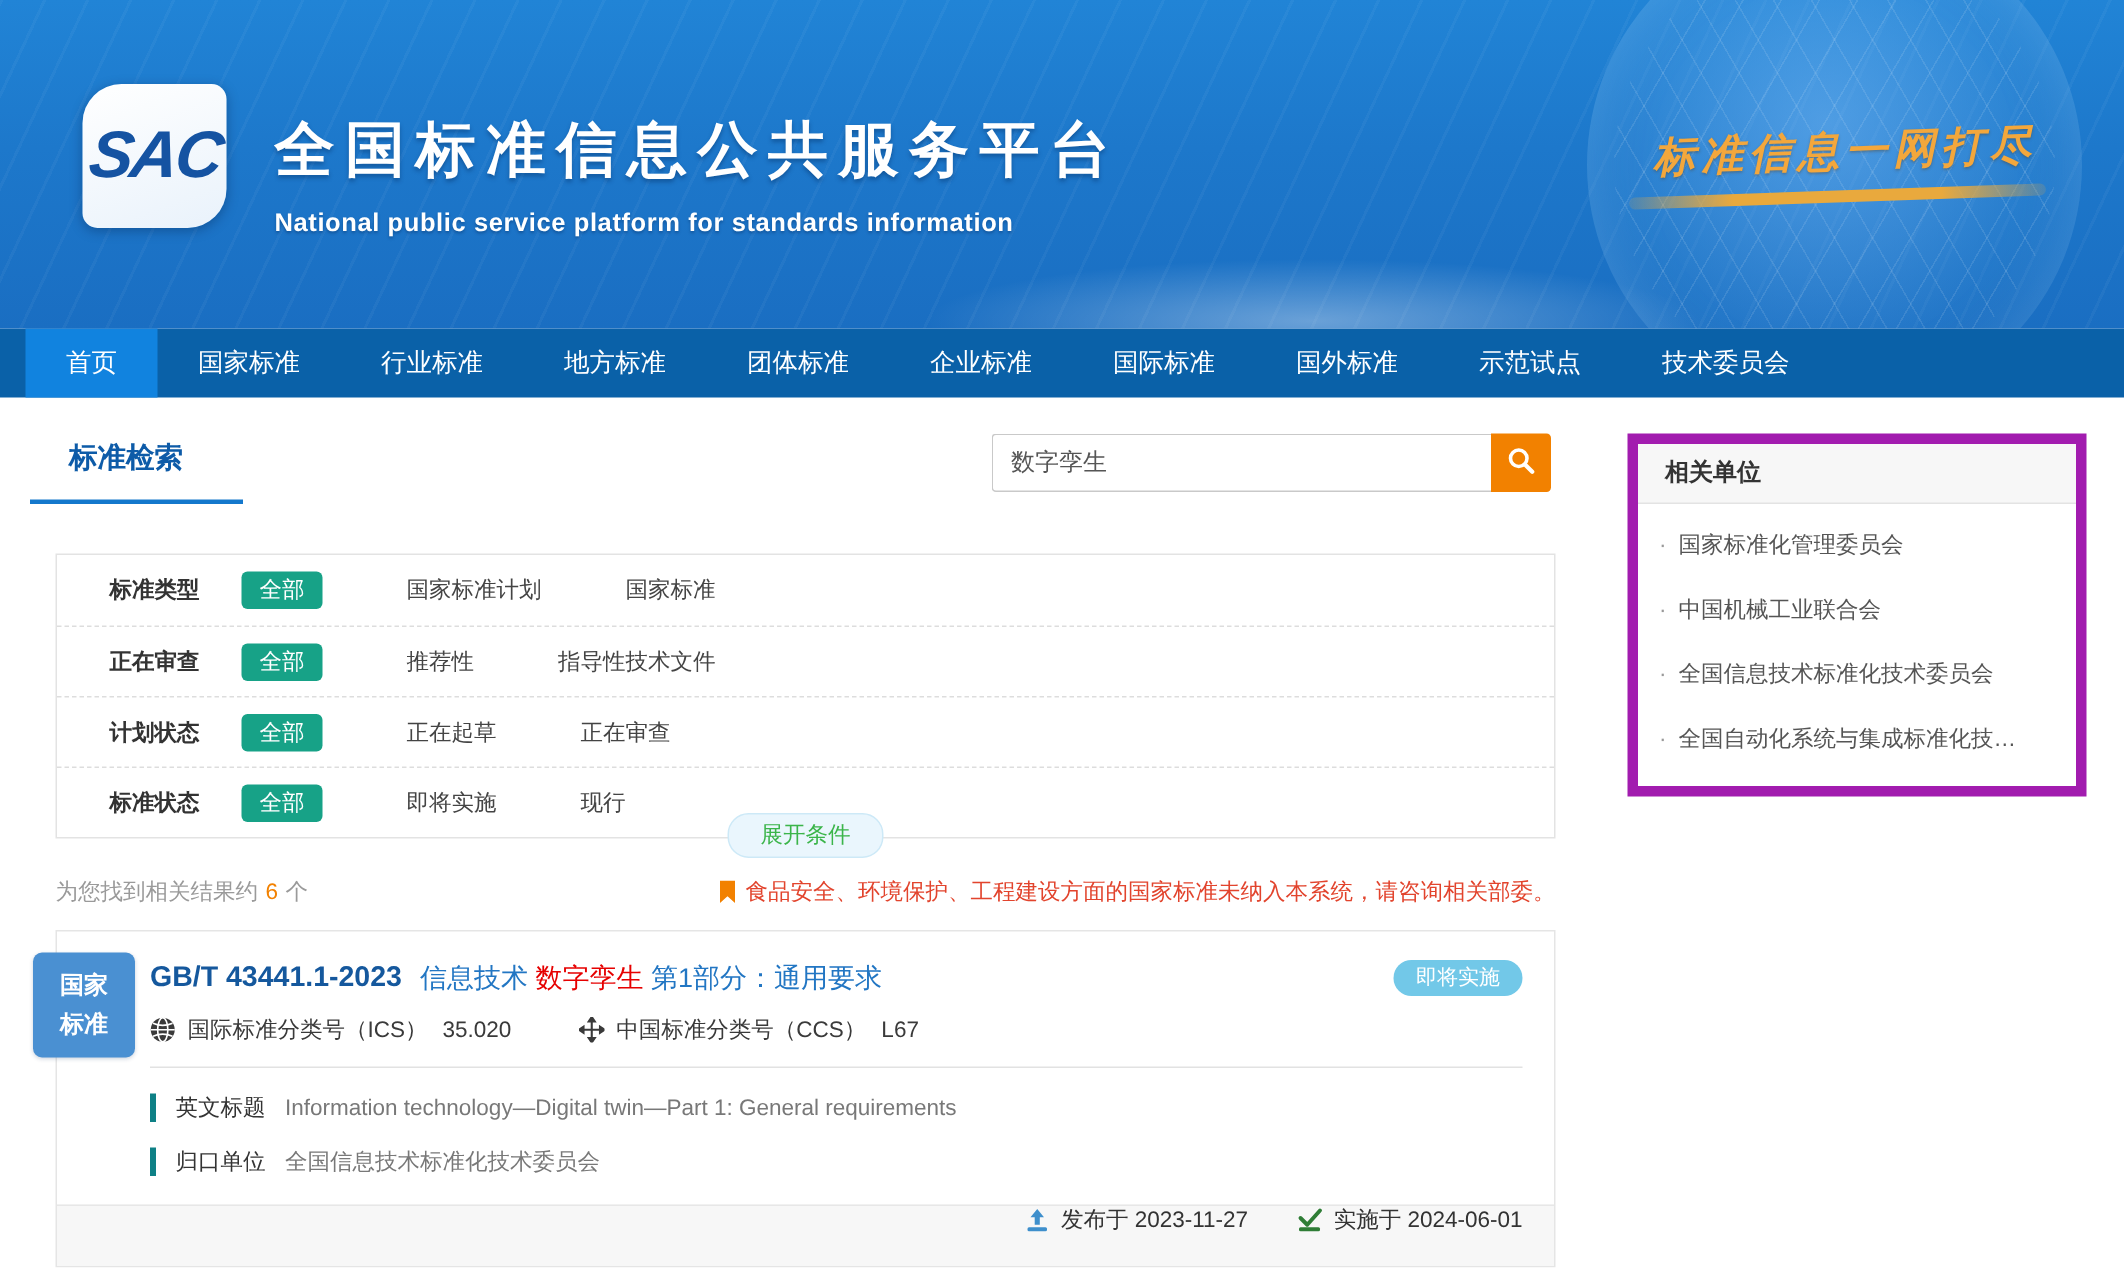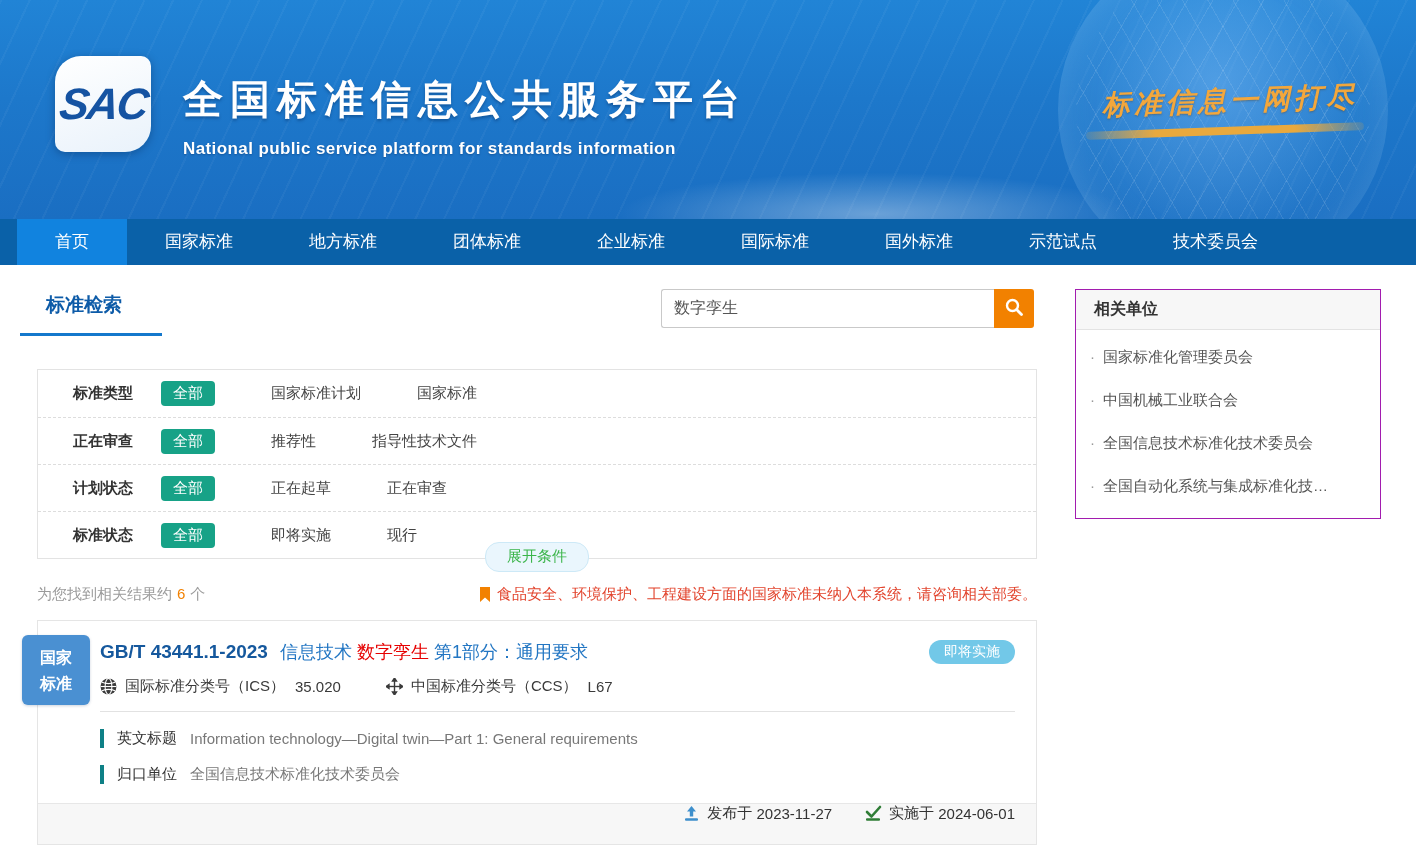--- a/index.html
+++ b/index.html
@@ -33,26 +33,26 @@
   .slogan { position:absolute; right:58px; top:82px; font-size:28px; font-weight:bold;
     font-style:italic; letter-spacing:4px; color:#f3a73c; transform:rotate(-2deg);
     text-shadow:0 1px 2px rgba(90,50,0,.35); white-space:nowrap; }
   .slogan-stroke { position:absolute; right:52px; top:127px; width:278px; height:8px;
     border-radius:4px; transform:rotate(-2deg);
     background:linear-gradient(90deg, rgba(233,169,61,.15), #e9a93d 25%, #e9a93d 75%, rgba(233,169,61,.15)); }
 
   
   .main-nav { width:100%; height:46px; background:#0a61a8; }
   .main-nav ul { list-style:none; display:flex; height:46px; padding-left:17px; }
-  .main-nav li { height:46px; line-height:46px; padding:0 38px; color:#fff; font-size:17px;
+  .main-nav li { height:46px; line-height:46px; padding:0 27px; color:#fff; font-size:17px;
     cursor:pointer; white-space:nowrap; }
   .main-nav li.active { background:#1183df; }
 
   
-  .content { display:flex; padding:24px 20px 0 37px; }
+  .content { display:flex; padding:24px 20px 0 37px;gap:10px; }
   .main-col { width:1000px; position:relative; }
   .side-col { width:306px; margin-left:38px; }
 
   
   .search-row { position:relative; height:62px; }
   .section-title { position:absolute; left:9px; top:3px; font-size:19px; font-weight:bold; color:#0d5ba8; }
   .section-underline { position:absolute; left:-17px; top:44px; width:142px; height:3px; background:#1478cc; }
   .search-box { position:absolute; right:3px; top:0; display:flex; }
   .search-input { width:333px; height:39px; border:1px solid #c9c9c9; border-right:none;
     border-radius:3px 0 0 3px; padding:0 12px; font-size:16px; color:#555; outline:none;
@@ -102,21 +102,21 @@
   .field-label { font-size:15px; color:#333; margin-left:13px; }
   .field-value { font-size:15px; color:#787878; margin-left:13px; }
   .card-footer { margin-top:19px; height:41px; background:#f7f7f7; border-top:1px solid #e7e7e7;
     display:flex; align-items:flex-start; justify-content:flex-end; padding-right:21px; }
   .date-item { display:flex; align-items:center; font-size:15px; color:#333; }
   .date-item + .date-item { margin-left:32px; }
   .date-item svg { margin-right:7px; }
   .date-text { white-space:nowrap; }
 
   
-  .side-panel { border:1px solid #a21caf; background:#fff; }
+  .side-panel { border:7px solid #a21caf; background:#fff; }
   .side-header { background:#f7f7f7; border-bottom:1px solid #e3e3e3; padding:9px 18px;
     font-size:16px; font-weight:bold; color:#333; }
   .side-list { list-style:none; padding:6px 0 10px; }
   .side-list li { padding:12px 16px 12px 14px; font-size:15px; color:#555; cursor:pointer;
     white-space:nowrap; overflow:hidden; }
   .side-list li .dot { color:#999; margin-right:8px; }
 </style>
 </head>
 <body>
 
@@ -131,20 +131,21 @@
   <div class="brand">
     <div class="brand-title">全国标准信息公共服务平台</div>
     <div class="brand-sub">National public service platform  for standards information</div>
   </div>
 </div>
 
 <div class="main-nav">
   <ul>
     <li class="active">首页</li>
     <li>国家标准</li>
+    <li>行业标准</li>
     <li>地方标准</li>
     <li>团体标准</li>
     <li>企业标准</li>
     <li>国际标准</li>
     <li>国外标准</li>
     <li>示范试点</li>
     <li>技术委员会</li>
   </ul>
 </div>
 

